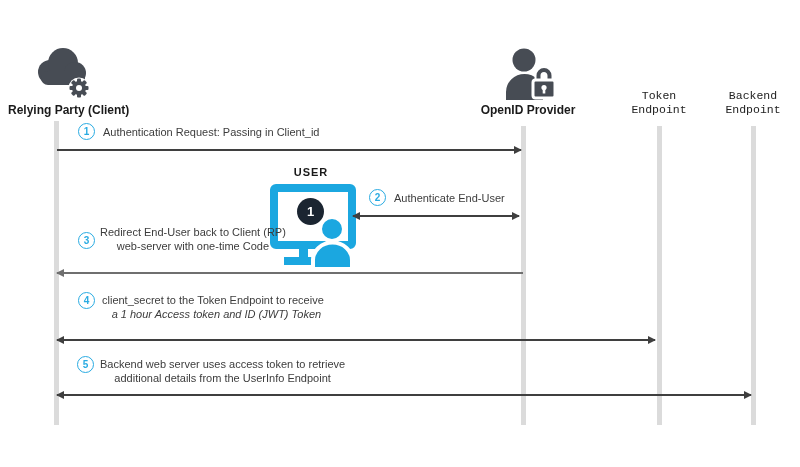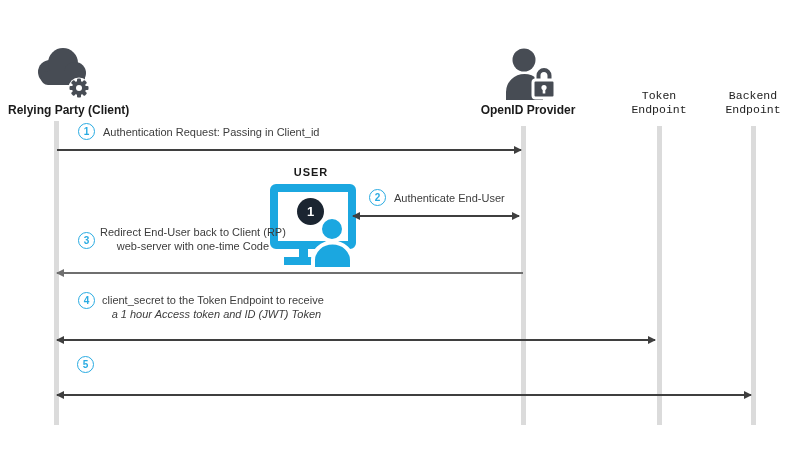--- a/index.html
+++ b/index.html
@@ -122,18 +122,22 @@
   <div class="abs step-text" style="left:98px;top:293px;">
     <div class="l2b">client_secret to the Token Endpoint to receive</div>
     <div class="l3">a 1 hour Access token and ID (JWT) Token</div>
   </div>
   <div class="abs arrow" style="left:57px;top:339px;width:598px;">
     <span class="ah ah-left"></span>
     <span class="ah ah-right"></span>
   </div>
 
   <div class="abs step-circle" style="left:77px;top:356px;">5</div>
+  <div class="abs step-text" style="left:100px;top:357px;">
+    <div>Backend web server uses access token to retrieve</div>
+    <div class="l2">additional details from the UserInfo Endpoint</div>
+  </div>
   <div class="abs arrow" style="left:57px;top:394px;width:694px;">
     <span class="ah ah-left"></span>
     <span class="ah ah-right"></span>
   </div>
 
 </div>
 
 </body></html>

